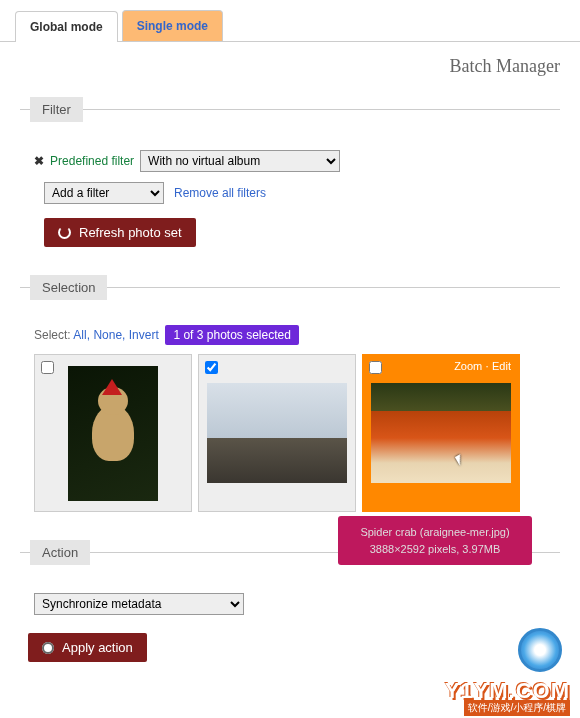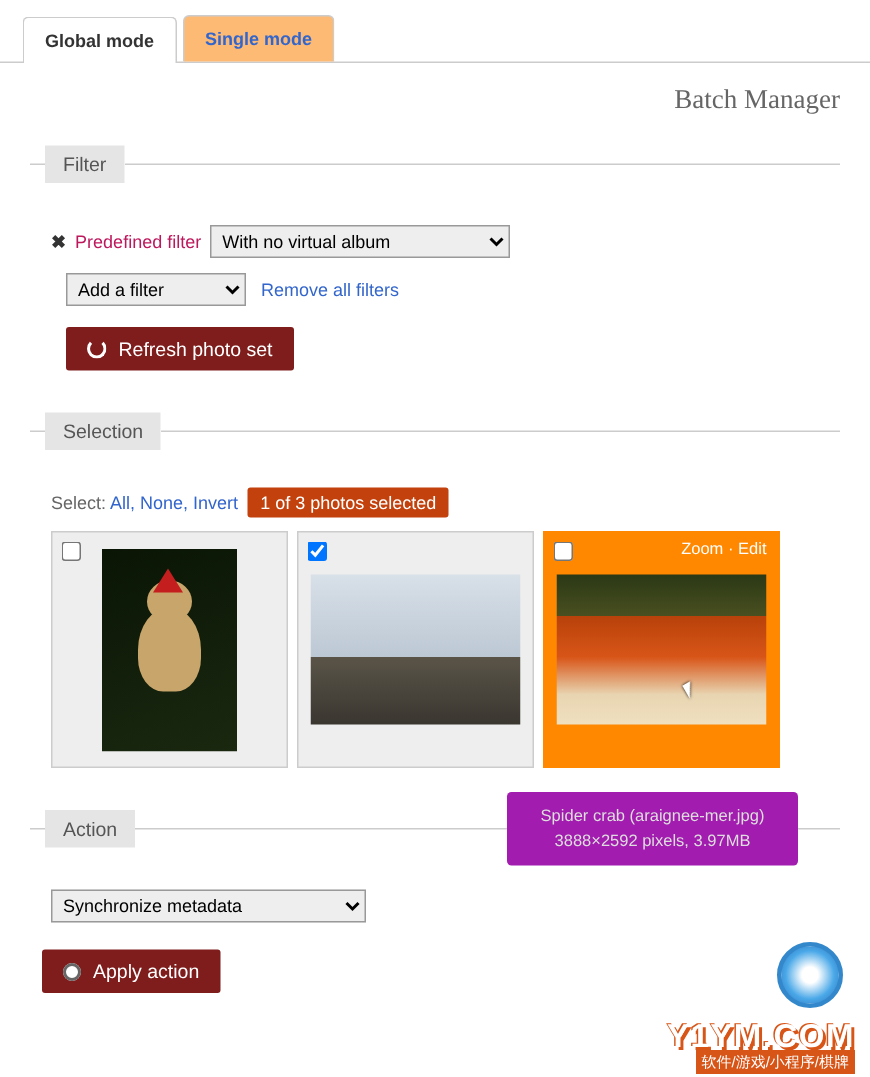--- a/index.html
+++ b/index.html
@@ -7,45 +7,45 @@
 .tabs { display: flex; padding: 10px 16px 0 15px; border-bottom: 1px solid #ccc; }
 .tab { padding: 8px 14px; border: 1px solid #ccc; border-bottom: none; border-radius: 4px 4px 0 0; margin-right: 4px; background: #fdba74; cursor: pointer; }
 .tab.active { font-weight: bold; color: #333; background: #fff; position: relative; top: 1px; }
 .tab.inactive { color: #3366cc; font-weight: bold; }
 .page-title { text-align: right; font-size: 18px; color: #666; padding: 14px 20px 10px; font-family: Georgia, serif; }
 .section { margin: 10px 20px 28px; }
 fieldset { border: 1px solid #ccc; border-left: none; border-right: none; border-bottom: none; padding: 14px 0 0; }
 legend { background: #e5e5e5; padding: 5px 12px; color: #555; font-size: 13px; margin-left: 10px; }
 .filter-row { display: flex; align-items: center; margin: 14px 0 10px 14px; gap: 6px; }
 .x-remove { color: #333; font-weight: bold; cursor: pointer; }
-.label-text { color: #be185d; }
+.label-text { color: #15803d; }
 select { border: 1px solid #999; background: #eee; font-size: 12px; padding: 2px 3px; }
 .select-predefined { width: 200px; }
 .select-addfilter { width: 120px; margin-left: 24px; }
 .link { color: #3366cc; cursor: pointer; }
 .filter-actions { display: flex; align-items: center; gap: 10px; margin: 6px 0 14px; }
 .btn { background: #7f1d1d; color: #fff; border: none; padding: 7px 14px; font-size: 13px; cursor: pointer; display: inline-flex; align-items: center; gap: 8px; border-radius: 2px; }
 .btn-refresh { margin-left: 24px; }
 .selection-text { margin: 14px 0 12px 14px; color: #666; }
-.sel-count { background: #c2410c; color: #fff; padding: 3px 8px; border-radius: 2px; }
+.sel-count { background: #6d28d9; color: #fff; padding: 3px 8px; border-radius: 2px; }
 .thumbs { display: flex; gap: 6px; margin-left: 14px; }
 .thumb { width: 158px; height: 158px; border: 1px solid #ccc; background: #eee; position: relative; display: flex; align-items: center; justify-content: center; }
 .thumb.hovered { background: #ff8800; border-color: #ff8800; }
 .thumb-cb { position: absolute; top: 6px; left: 6px; }
 .thumb-actions { position: absolute; top: 5px; right: 8px; color: #fff; font-size: 11px; }
 .thumb-actions a { color: #fff; text-decoration: none; }
 .img-box { width: 140px; height: 135px; display: flex; align-items: center; justify-content: center; overflow: hidden; }
 .img-teddy { width: 90px; height: 135px; background: linear-gradient(160deg, #0a1505 0%, #1a2810 100%); display: flex; align-items: center; justify-content: center; position: relative; }
 .teddy { width: 42px; height: 56px; background: #c8a56b; border-radius: 50% 50% 40% 40%; position: relative; }
 .teddy::before { content: ""; position: absolute; top: -18px; left: 6px; width: 30px; height: 28px; background: #c8a56b; border-radius: 50%; }
 .hat { position: absolute; top: -26px; left: 10px; width: 0; height: 0; border-left: 10px solid transparent; border-right: 10px solid transparent; border-bottom: 16px solid #c41e1e; }
 .img-rocks { width: 140px; height: 100px; background: linear-gradient(to bottom, #d8e0e8 0%, #bcc8d4 55%, #5a5448 55%, #3a3630 100%); }
 .img-crab { width: 140px; height: 100px; background: linear-gradient(to bottom, #2a3815 0%, #4a5020 28%, #b8420a 28%, #d85518 55%, #e8d4b0 80%, #f0e0c0 100%); position: relative; }
 .cursor { position: absolute; bottom: 18px; right: 48px; width: 0; height: 0; border-left: 6px solid #fff; border-bottom: 10px solid transparent; transform: rotate(-30deg); filter: drop-shadow(0 0 1px #000); }
-.tooltip { position: absolute; top: 528px; left: 338px; background: #a21caf; color: #ddd; padding: 8px 12px; border-radius: 3px; font-size: 11px; text-align: center; line-height: 1.5; width: 194px; z-index: 10; }
+.tooltip { position: absolute; top: 516px; left: 338px; background: #be185d; color: #ddd; padding: 8px 12px; border-radius: 3px; font-size: 11px; text-align: center; line-height: 1.5; width: 194px; z-index: 10; }
 .action-select { width: 210px; margin: 14px 0 18px 14px; }
 .apply-row { display: flex; align-items: center; gap: 10px; margin-left: 8px; }
 .apply-info { color: #888; font-style: italic; }
 .watermark { position: absolute; bottom: 0; right: 0; width: 210px; height: 90px; pointer-events: none; }
 .wm-circle { position: absolute; top: 0; right: 18px; width: 44px; height: 44px; border-radius: 50%; background: radial-gradient(circle, #fff 20%, #4aa8e8 60%, #2a6cb8 100%); border: 3px solid #3388cc; }
 .wm-text { position: absolute; bottom: 14px; right: 10px; font-size: 22px; font-weight: 900; color: #fff; text-shadow: 2px 2px 0 #d85518, -1px -1px 0 #d85518; letter-spacing: 1px; }
 .wm-sub { position: absolute; bottom: 2px; right: 10px; font-size: 10px; color: #fff; background: #d85518; padding: 1px 4px; }
 .icon-refresh { display: inline-block; width: 13px; height: 13px; border: 2px solid #fff; border-radius: 50%; border-top-color: transparent; position: relative; }
 .icon-gear { display: inline-block; width: 12px; height: 12px; border-radius: 50%; background: #fff; box-shadow: 0 0 0 2px #666 inset; position: relative; }
 </style>

